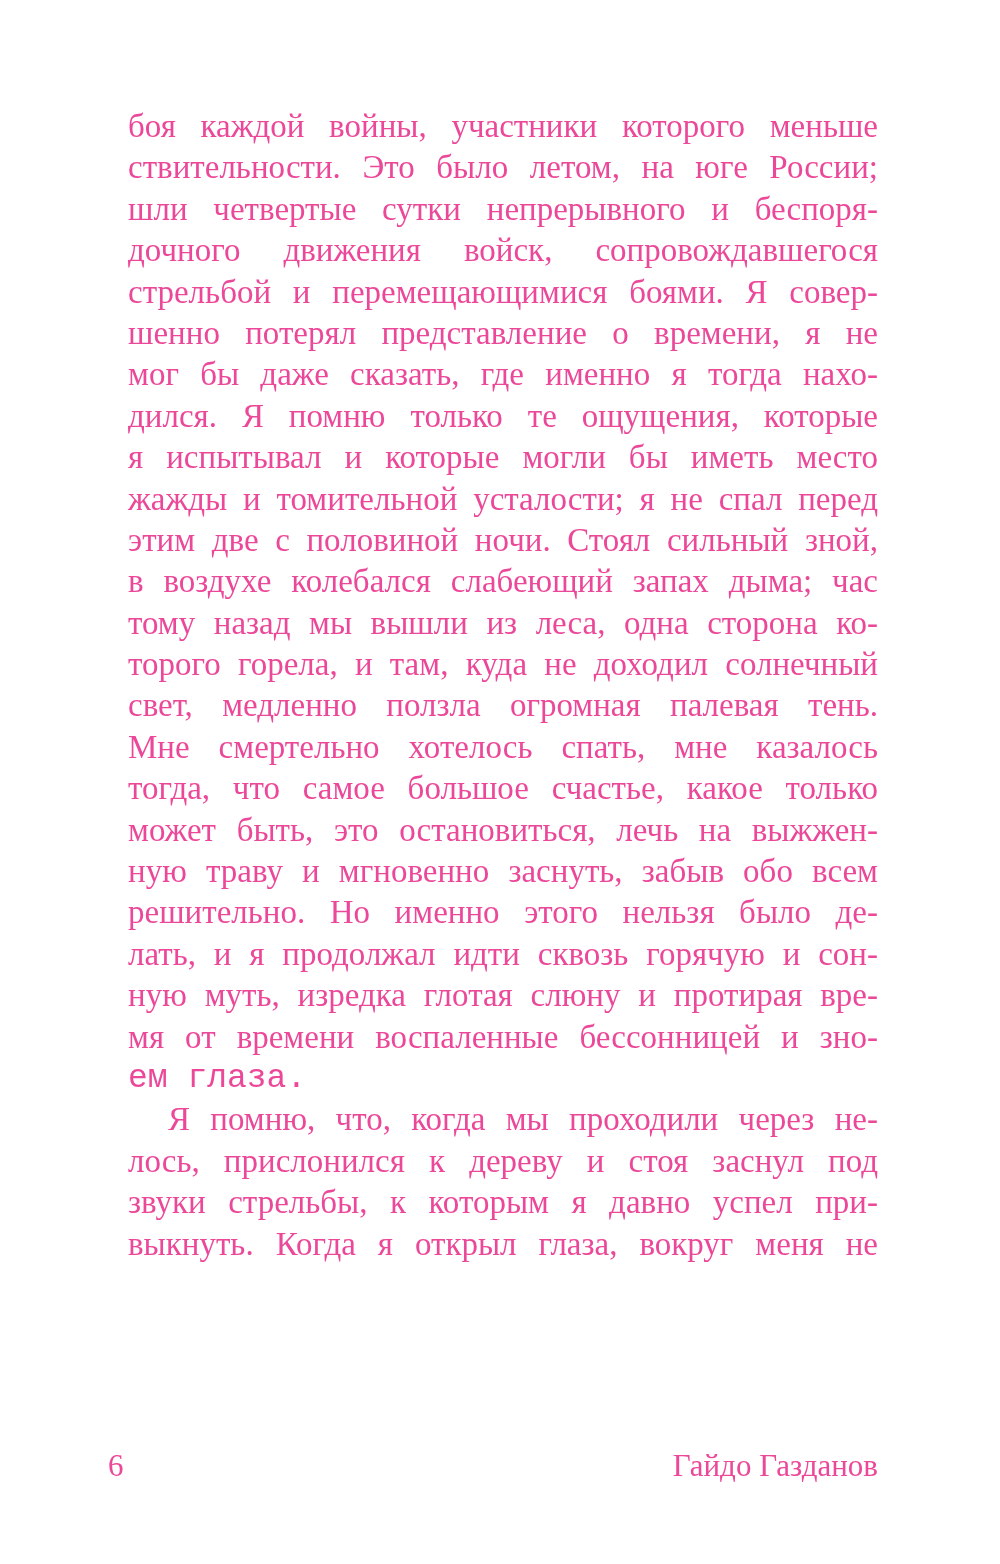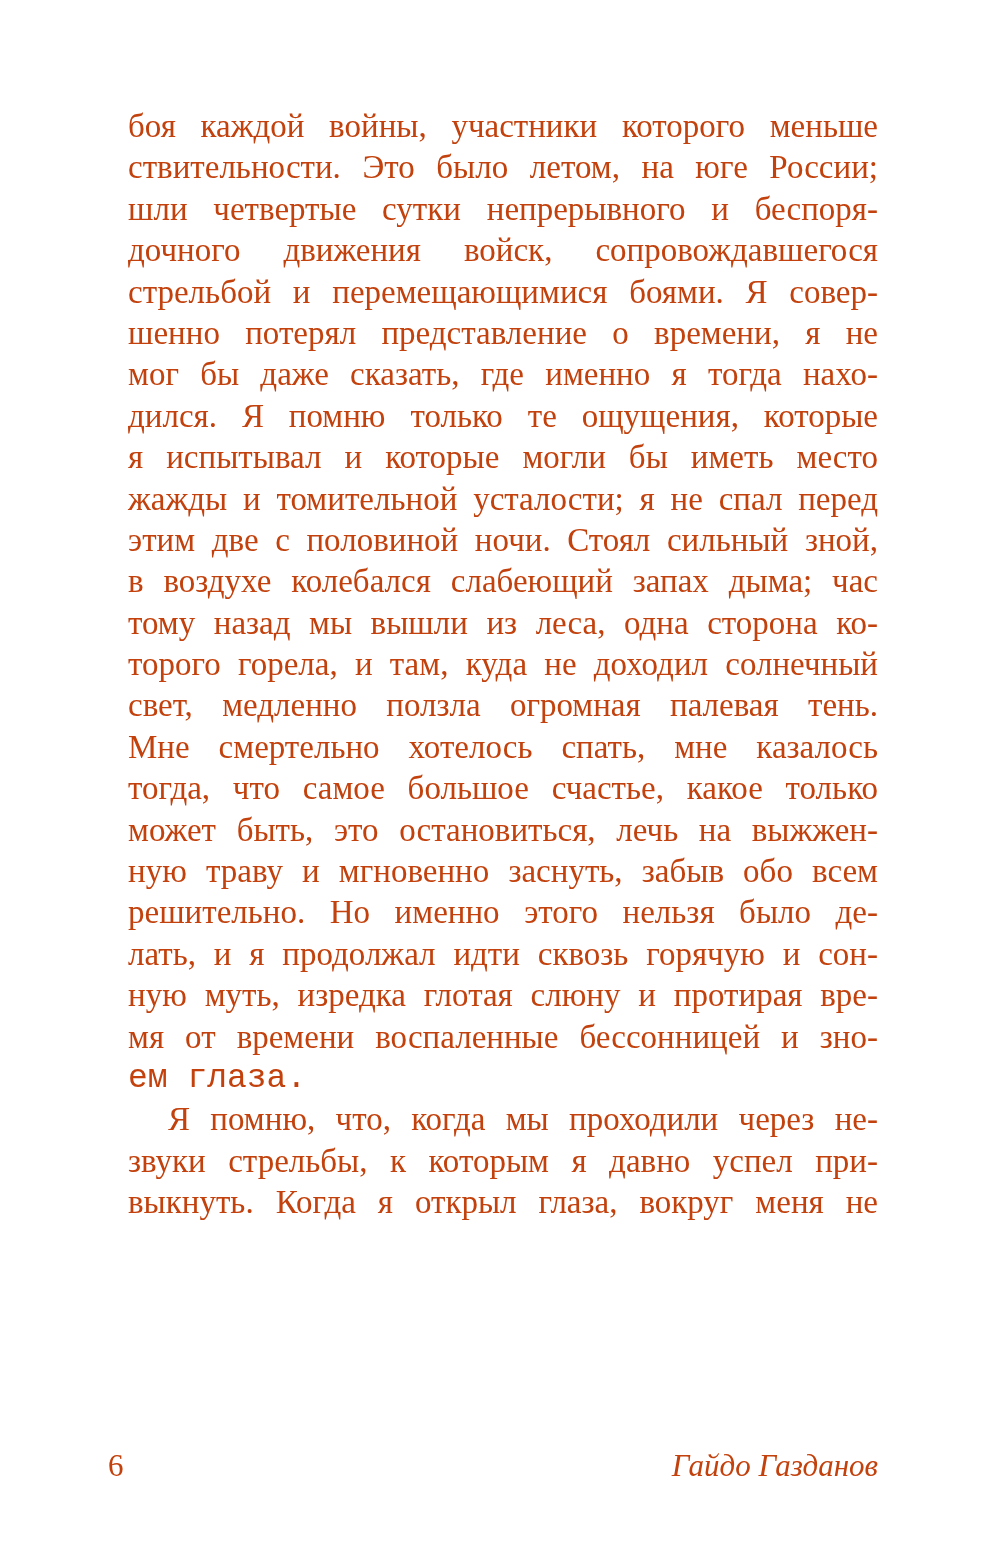--- a/index.html
+++ b/index.html
@@ -6,21 +6,21 @@
     margin: 0;
     padding: 0;
     background: #e8e8e8;
   }
   .page {
     position: relative;
     width: 1000px;
     height: 1564px;
     background: #ffffff;
     font-family: "Liberation Serif", "DejaVu Serif", serif;
-    color: #c2410c;
+    color: #ec4899;
     overflow: hidden;
   }
   .text-block {
     position: absolute;
     left: 128px;
     top: 106px;
     width: 750px;
   }
   .line {
     font-size: 33px;
@@ -44,21 +44,20 @@
     left: 108px;
     top: 1446px;
     width: 770px;
     display: flex;
     justify-content: space-between;
     align-items: baseline;
     font-size: 31px;
     line-height: 40px;
   }
   .running-author {
-    font-style: italic;
   }
 </style>
 </head>
 <body>
 
 <div class="page">
   <div class="text-block">
       <div class="line">боя каждой войны, участники которого меньше</div>
       <div class="line">ствительности. Это было летом, на юге России;</div>
       <div class="line">шли четвертые сутки непрерывного и беспоря-</div>
@@ -77,20 +76,21 @@
       <div class="line">Мне смертельно хотелось спать, мне казалось</div>
       <div class="line">тогда, что самое большое счастье, какое только</div>
       <div class="line">может быть, это остановиться, лечь на выжжен-</div>
       <div class="line">ную траву и мгновенно заснуть, забыв обо всем</div>
       <div class="line">решительно. Но именно этого нельзя было де-</div>
       <div class="line">лать, и я продолжал идти сквозь горячую и сон-</div>
       <div class="line">ную муть, изредка глотая слюну и протирая вре-</div>
       <div class="line">мя от времени воспаленные бессонницей и зно-</div>
       <div class="line para-end">ем глаза.</div>
       <div class="line indent">Я помню, что, когда мы проходили через не-</div>
+      <div class="line">лось, прислонился к дереву и стоя заснул под</div>
       <div class="line">звуки стрельбы, к которым я давно успел при-</div>
       <div class="line">выкнуть. Когда я открыл глаза, вокруг меня не</div>
     </div>
   <div class="footer">
     <span class="page-number">6</span>
     <span class="running-author">Гайдо Газданов</span>
   </div>
 </div>
 
 </body></html>

